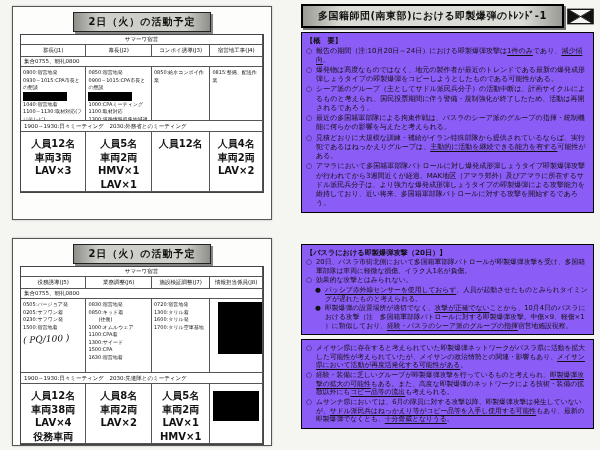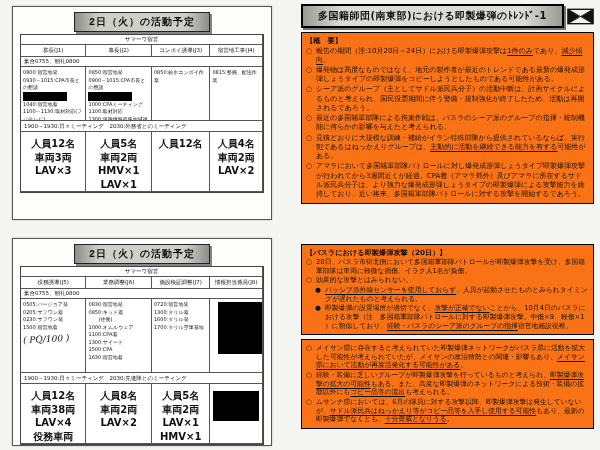--- a/index.html
+++ b/index.html
@@ -9,21 +9,21 @@
     font-family:"DejaVu Sans",sans-serif;color:#111;
   }
   .page{position:absolute;background:#fdfdfb;border:1px solid #555;box-shadow:0 0 2px rgba(0,0,0,.25);}
   .page.tl{left:12px;top:6px;width:258px;height:212px;}
   .page.bl{left:12px;top:238px;width:258px;height:206px;}
 
   .ltitle{
     margin:5px auto 0;width:fit-content;padding:2px 14px;
     background:linear-gradient(90deg,#8f8f89,#cfcfc9 18%,#cfcfc9 82%,#8f8f89);
     border:1px solid #222;box-shadow:2px 2px 0 rgba(70,70,70,.65);
-    font-size:10px;font-weight:bold;letter-spacing:1px;white-space:nowrap;font-family:Liberation Mono, monospace;
+    font-size:10px;font-weight:bold;letter-spacing:1px;white-space:nowrap;
   }
 
   .stable{
     margin:2px 7px 0;border:1px solid #444;background:#fff;
     display:grid;grid-template-columns:1.12fr 1.12fr 1fr 0.9fr;
   }
   .tl .stable{grid-template-rows:10px 12px 10px 54px 11px 60px;}
   .bl .stable{grid-template-rows:10px 12px 10px 74px 11px 60px;}
   .stable>div{border-right:1px solid #555;border-bottom:1px solid #555;overflow:hidden;}
   .t-sum,.t-full{grid-column:1/-1;font-size:5.5px;display:flex;align-items:center;}
@@ -42,21 +42,21 @@
   .doc.tr{top:4px;}
   .doc.br{top:240px;}
   .dtitle-row{display:flex;align-items:center;gap:3px;}
   .dtitle{
     flex:1;text-align:center;font-weight:bold;font-size:10px;letter-spacing:0.5px;
     border:2px solid #000;padding:3px 1px;
     background:linear-gradient(90deg,#9a9a94,#dcdcd6 15%,#dcdcd6 85%,#9a9a94);
     box-shadow:2px 2px 0 rgba(60,60,60,.7);white-space:nowrap;
   }
   .bowtie{flex:none;}
-  .dbox{border:1.5px solid #000;margin-top:4px;padding:3px 4px 4px;background:#f97316;}
+  .dbox{border:1.5px solid #000;margin-top:4px;padding:3px 4px 4px;background:#8b5cf6;}
   .dhead{font-weight:bold;font-size:7.2px;margin-bottom:1px;}
   .tr .dbox{font-size:7px;line-height:1.32;}
   .br .dbox{font-size:6.8px;line-height:1.27;}
   .bullet{display:flex;margin-top:1px;}
   .bullet .marker{width:10px;flex:none;}
   .bullet.indent{margin-left:9px;}
   .btext{flex:1;}
   .ul{text-decoration:underline;text-underline-offset:1.5px;}
 </style>
 </head>
@@ -172,21 +172,21 @@
         <div class="bullet">
           <span class="marker">○</span>
           <span class="btext"><span>最近の多国籍軍部隊による拘束作戦は、バスラのシーア派のグループの指揮・統制機能に何らかの影響を与えたと考えられる。</span></span>
         </div>
         <div class="bullet">
           <span class="marker">○</span>
           <span class="btext"><span>見積どおりに大規模な訓練・補給がイラン特殊部隊から提供されているならば、実行犯であるはねっかえりグループは、</span><span class="ul">主動的に活動を継続できる能力を有する</span><span>可能性がある。</span></span>
         </div>
         <div class="bullet">
           <span class="marker">○</span>
-          <span class="btext"><span>アマラにおいて多国籍軍部隊パトロールに対し爆発成形弾しょうタイプ即製爆弾攻撃が行われてから3週間近くが経過。CPA着（アマラ郊外）及びアマラに所在するサドル派民兵分子は、より強力な爆発成形弾しょうタイプの即製爆弾による攻撃能力を維持しており、近い将来、多国籍軍部隊パトロールに対する攻撃を開始するであろう。</span></span>
+          <span class="btext"><span>アマラにおいて多国籍軍部隊パトロールに対し爆発成形弾しょうタイプ即製爆弾攻撃が行われてから3週間近くが経過。MAK地区（アマラ郊外）及びアマラに所在するサドル派民兵分子は、より強力な爆発成形弾しょうタイプの即製爆弾による攻撃能力を維持しており、近い将来、多国籍軍部隊パトロールに対する攻撃を開始するであろう。</span></span>
         </div>
       </div>
   </div>
 </section>
 
 <section class="doc br">
   <div class="dbox">
     <div class="dhead">【バスラにおける即製爆弾攻撃（20日）】</div>
     <div>
         <div class="bullet">

